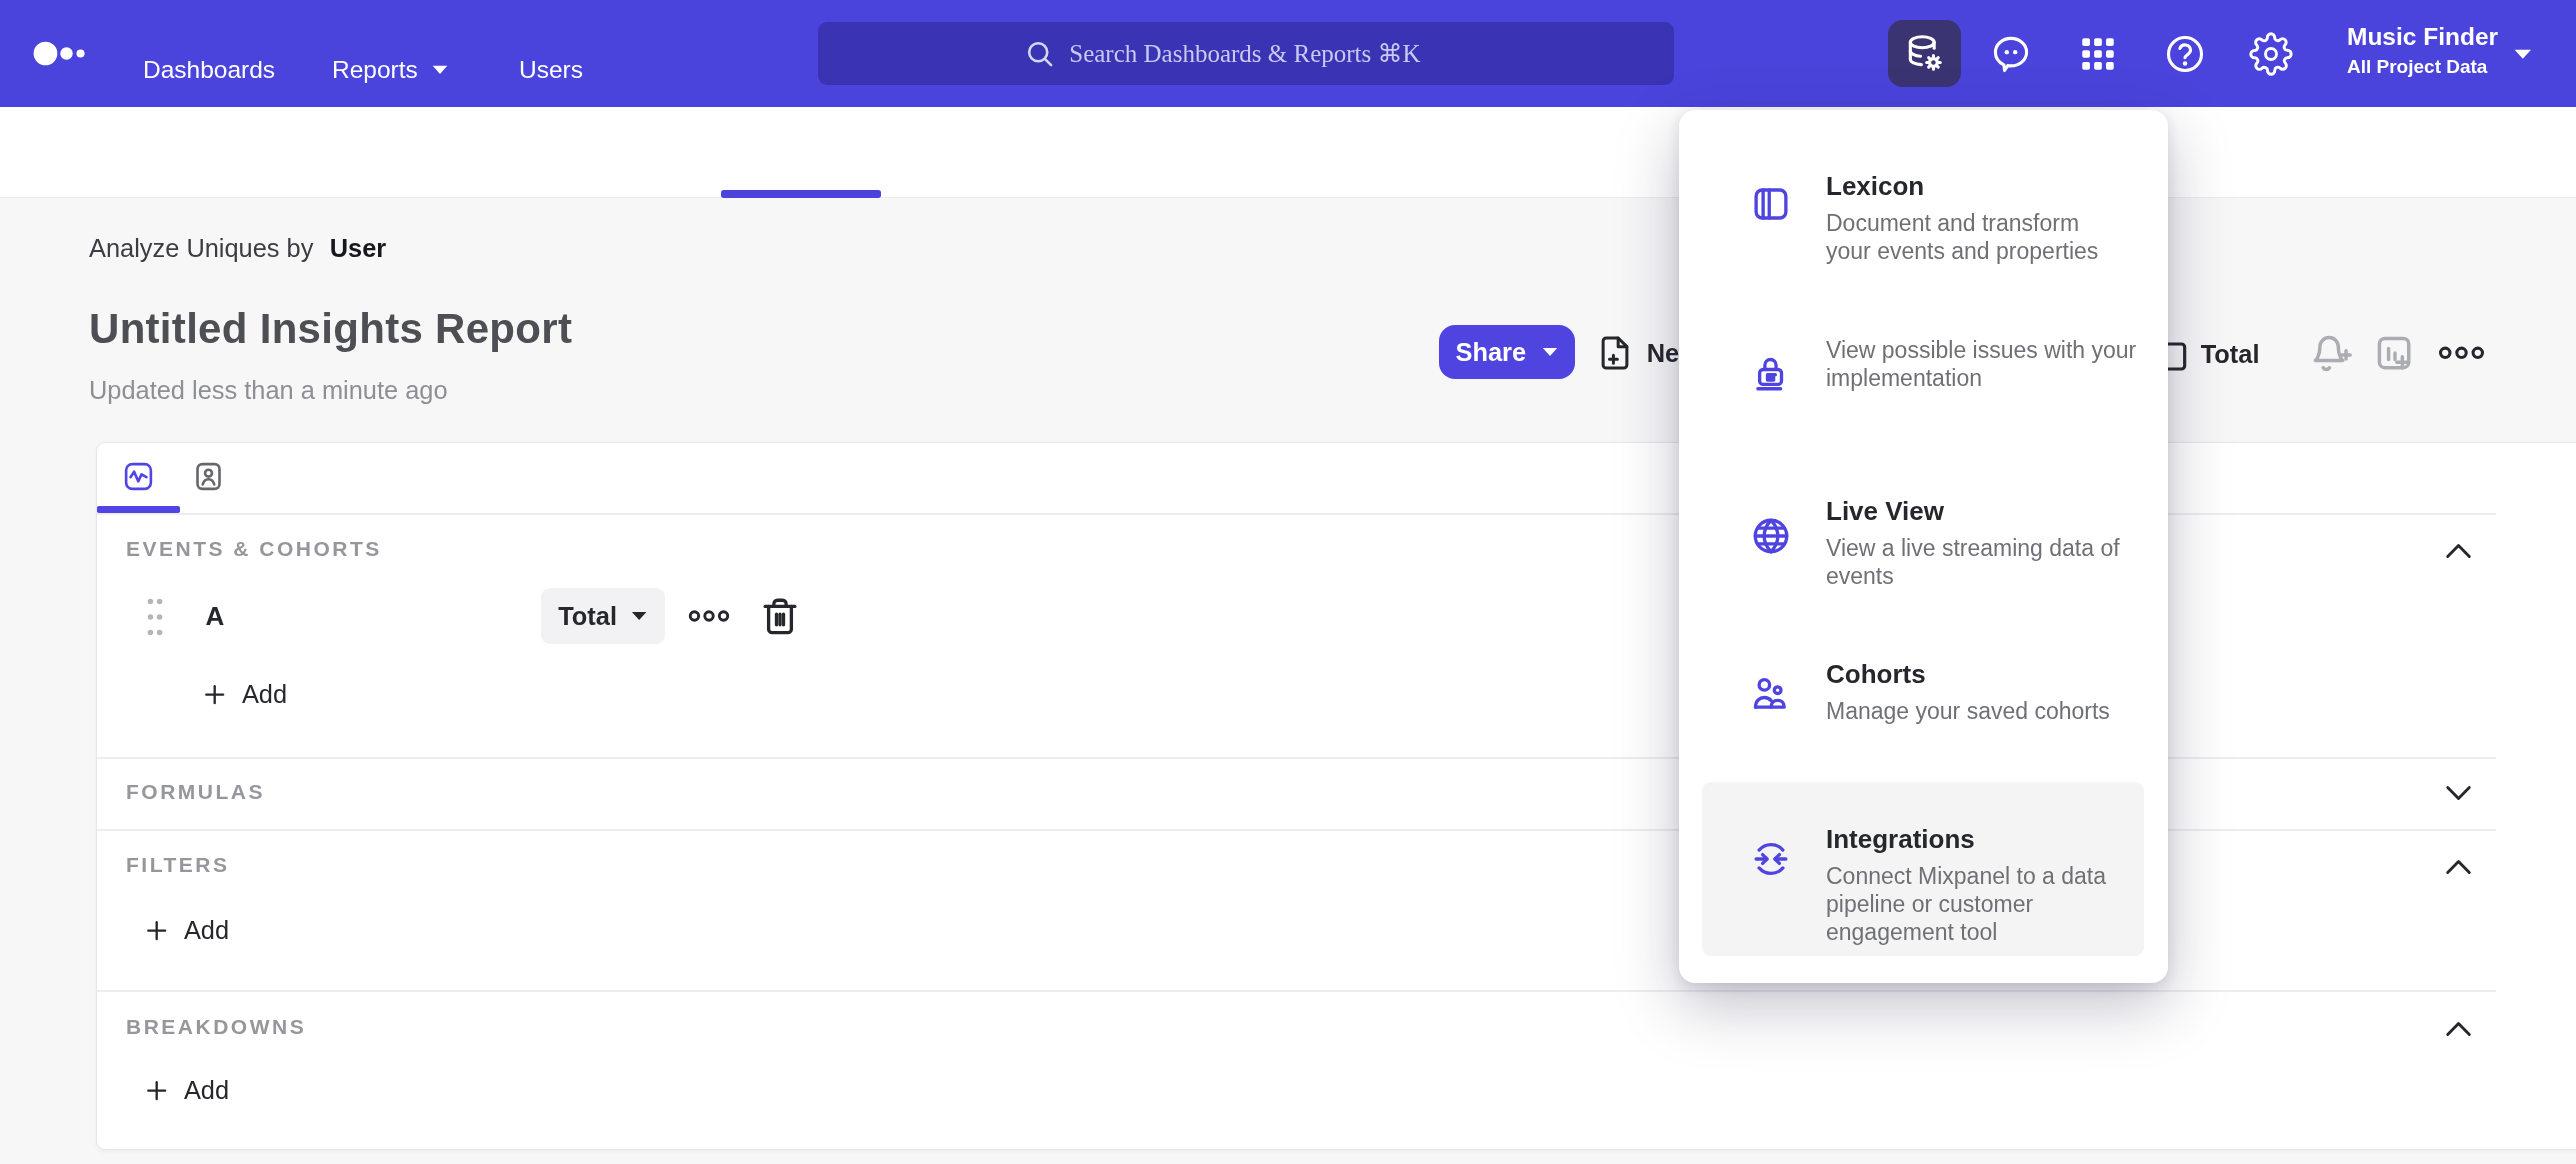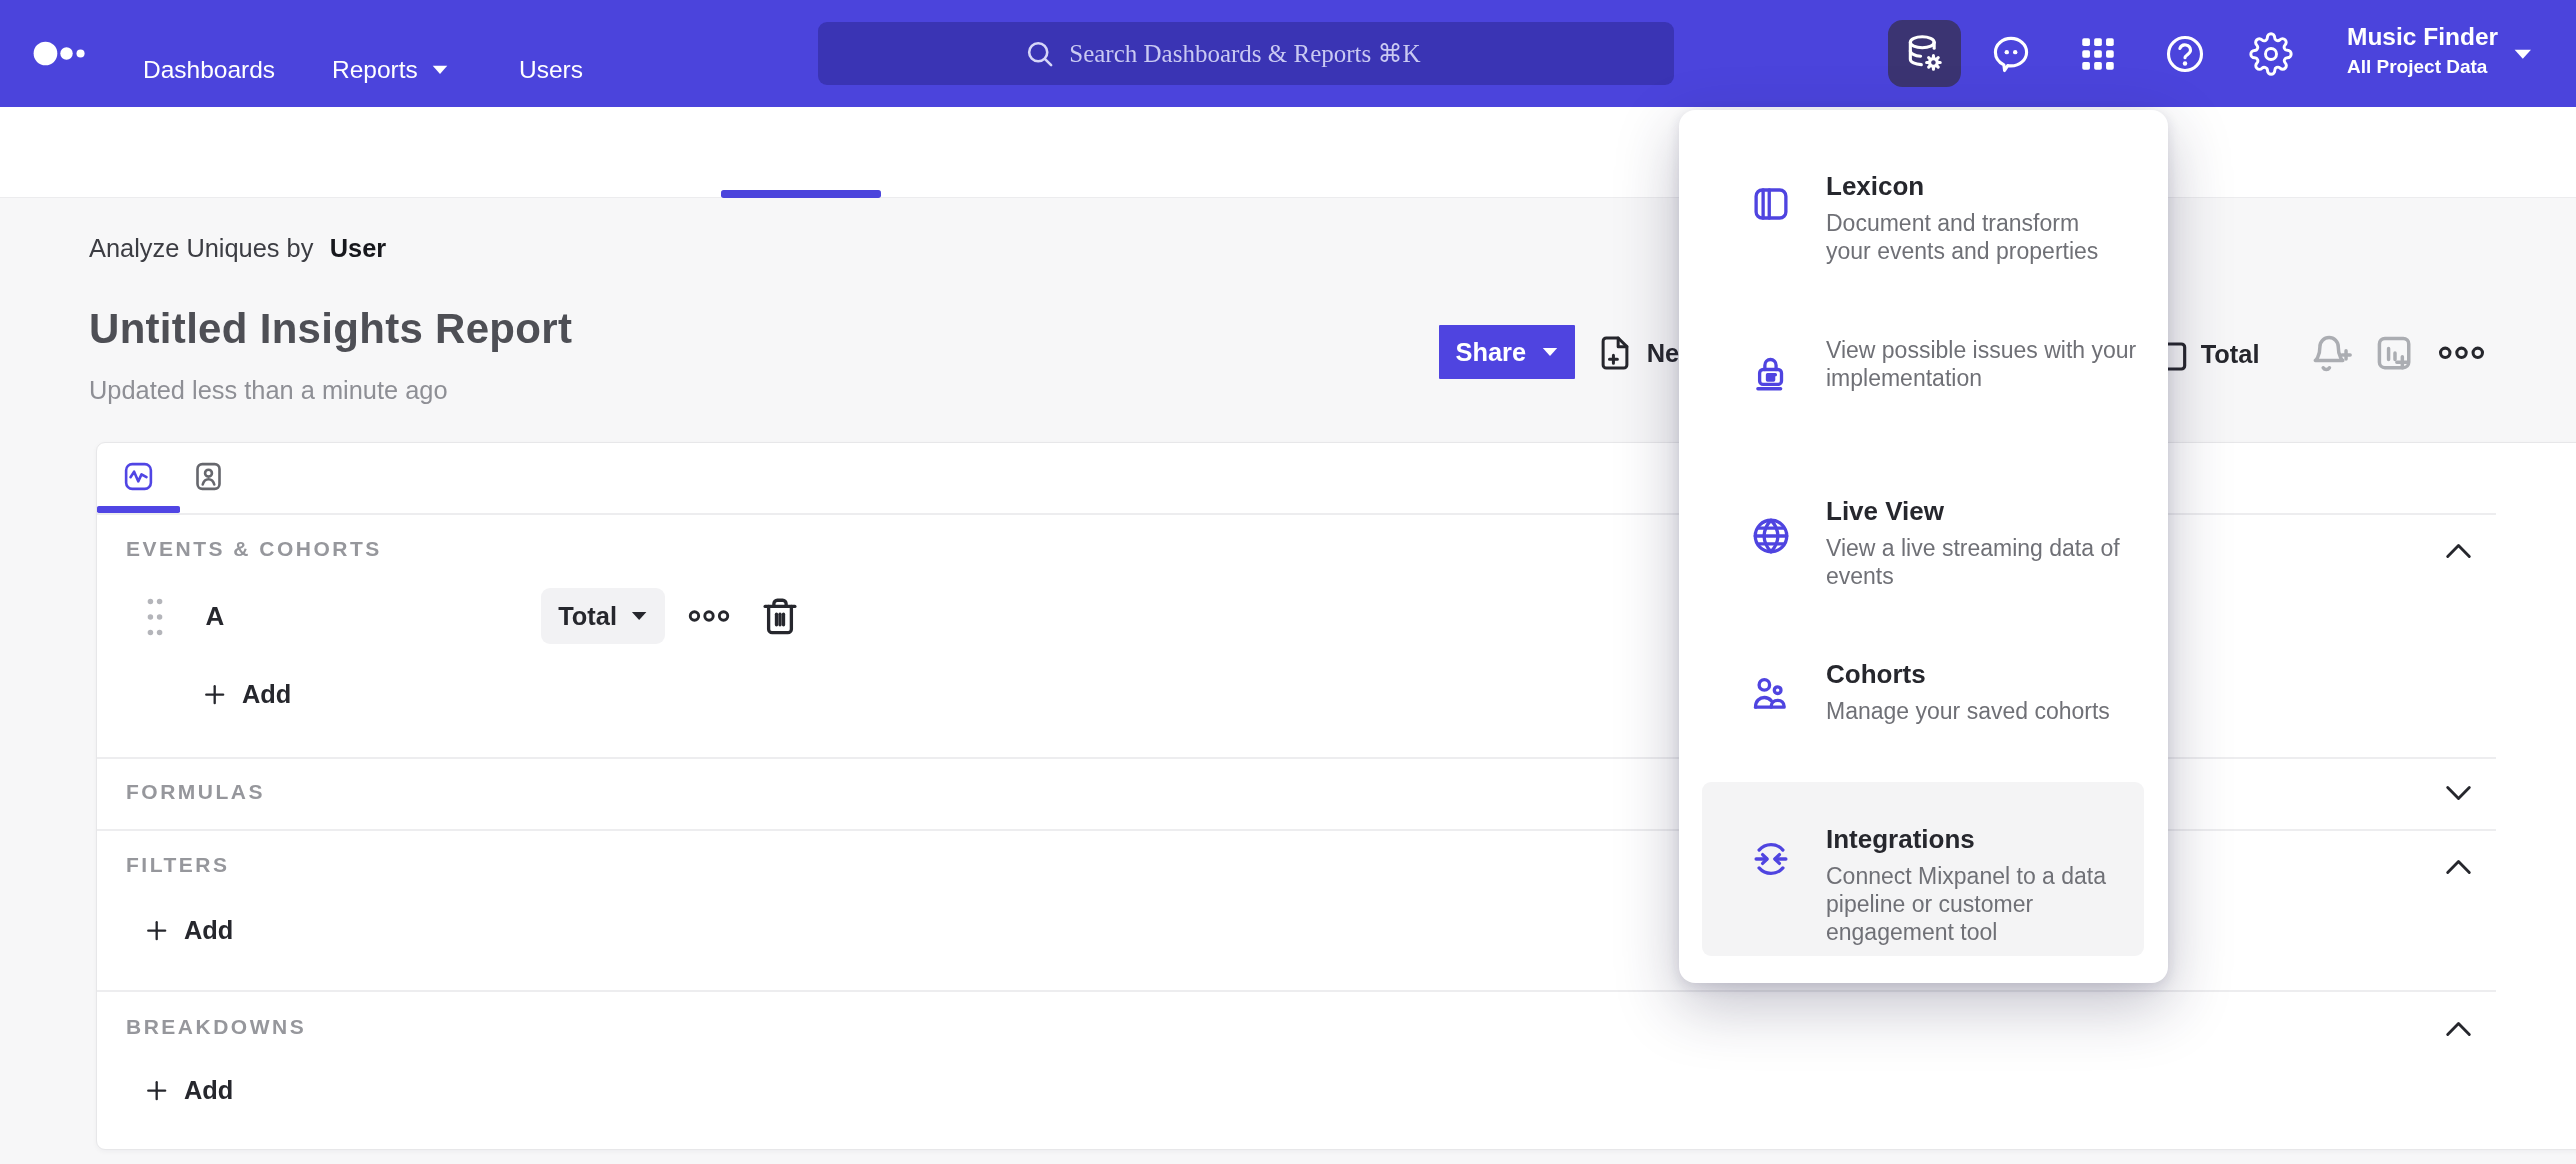--- a/index.html
+++ b/index.html
@@ -24,35 +24,35 @@
   .rtab { top:0; height:91px; display:flex; align-items:center; transform:translateX(-50%); font-size:26px; color:#8a8b91; font-weight:500; cursor:pointer; white-space:nowrap; }
   .rtab.active { color:#222329; font-weight:700; }
   .tab-underline { left:721px; top:190px; width:160px; height:8.2px; background:#4b44dc; border-radius:2.7px; z-index:6; }
 
   
   .breadcrumb { left:89px; top:234px; display:flex; align-items:baseline; font-size:25.4px; color:#3c3d43; font-weight:500; }
   .breadcrumb b { margin-left:16.3px; color:#17181d; font-weight:700; }
   .page-title { left:89px; top:305px; font-size:42px; font-weight:600; color:#4e4f55; letter-spacing:0.3px; }
   .updated { left:89px; top:376px; font-size:25.4px; color:#8e8f95; }
 
-  .share-btn { left:1439px; top:325px; width:136px; height:54px; background:#4f44e0; border-radius:1px; display:flex; align-items:center; justify-content:center; gap:14.5px; color:#fff; font-size:25.4px; font-weight:600; cursor:pointer; }
+  .share-btn { left:1439px; top:325px; width:136px; height:54px; background:#4f44e0; border-radius:16px; display:flex; align-items:center; justify-content:center; gap:14.5px; color:#fff; font-size:25.4px; font-weight:600; cursor:pointer; }
   .ghost-btn { display:flex; align-items:center; gap:12.7px; font-size:25.4px; font-weight:600; color:#26272d; cursor:pointer; }
   .icon-muted { color:#abadb2; cursor:pointer; }
   .icon-dark { color:#26272d; cursor:pointer; }
 
   
   .card { left:96px; top:442px; width:2494px; height:708px; background:#fff; border:0.9px solid #e7e7e9; border-radius:9px; box-shadow:0 1.8px 5.4px rgba(30,30,40,0.04); }
   .card-tab { top:17px; width:33px; height:33px; cursor:pointer; }
   .card-underline { left:0; top:63px; width:83px; height:7.3px; background:#5045e4; border-radius:1.8px; }
   .divider { left:0; width:2399px; height:1.8px; background:#ededef; }
   .sec-label { left:29px; font-size:21px; font-weight:700; letter-spacing:2.5px; color:#96979c; }
   .chev { left:2347px; width:29px; height:18px; color:#26272d; cursor:pointer; }
   .pill { top:145px; height:56px; background:#f2f2f4; border-radius:9px; display:flex; align-items:center; justify-content:center; gap:14.5px; font-size:25.4px; font-weight:600; color:#26272d; cursor:pointer; }
   .row-letter { left:98px; top:158px; width:40px; text-align:center; font-size:26px; font-weight:700; color:#26272d; }
-  .add-btn { display:flex; align-items:center; gap:14.5px; font-size:25.4px; font-weight:700; color:#26272d; cursor:pointer; }
+  .add-btn { display:flex; align-items:center; gap:14.5px; font-size:25.4px; font-weight:400; color:#26272d; cursor:pointer; }
 
   
   .panel { left:1679px; top:110px; width:489px; height:873px; background:#fff; border-radius:16.3px; box-shadow:0 22px 63px rgba(35,32,70,0.28), 0 3.6px 12.7px rgba(35,32,70,0.12); z-index:60; }
   .mi-hover { left:23px; top:672px; width:442px; height:174px; background:#f4f4f5; border-radius:9px; }
   .mi-icon { left:71px; width:42px; height:42px; color:#4f44e0; }
   .mi-text { left:147px; }
   .mi-title { display:flex; align-items:center; font-size:26px; font-weight:600; color:#26272d; line-height:36px; }
   .mi-desc { font-size:23px; line-height:28px; color:#6f7076; margin-top:4.5px; }
   .beta { display:inline-block; margin-left:16.3px; background:#8e84ed; color:#fff; font-size:15.4px; font-weight:700; letter-spacing:1.4px; padding:3.6px 10px; border-radius:5.4px; transform:translateY(-1.8px); }
   .w330{max-width:299px;} .w390{max-width:354px;} .w380{max-width:345px;} .w430{max-width:390px;} .w335{max-width:304px;}

